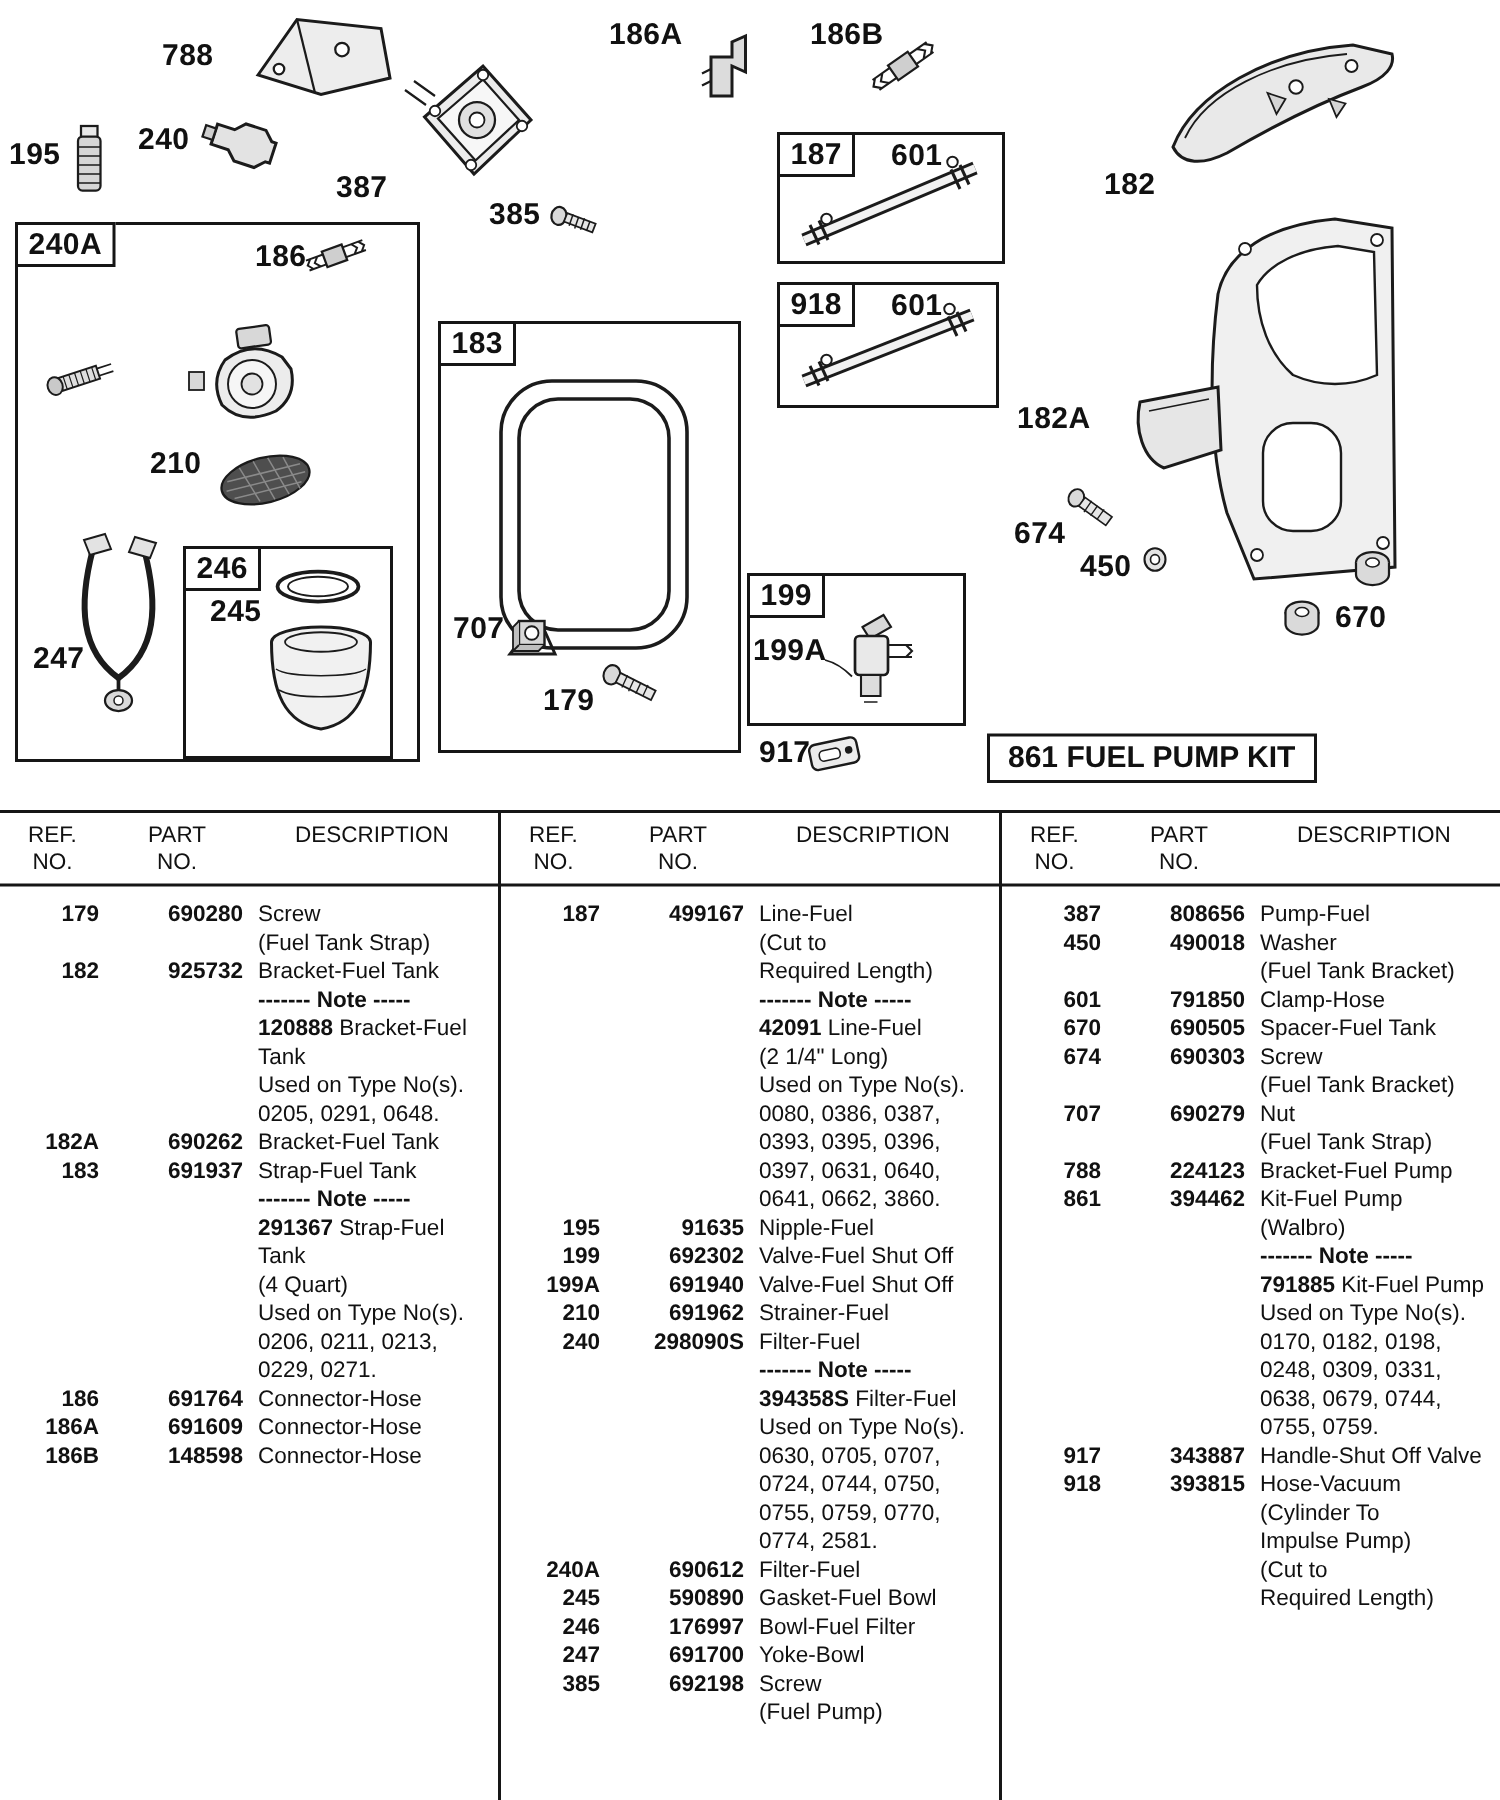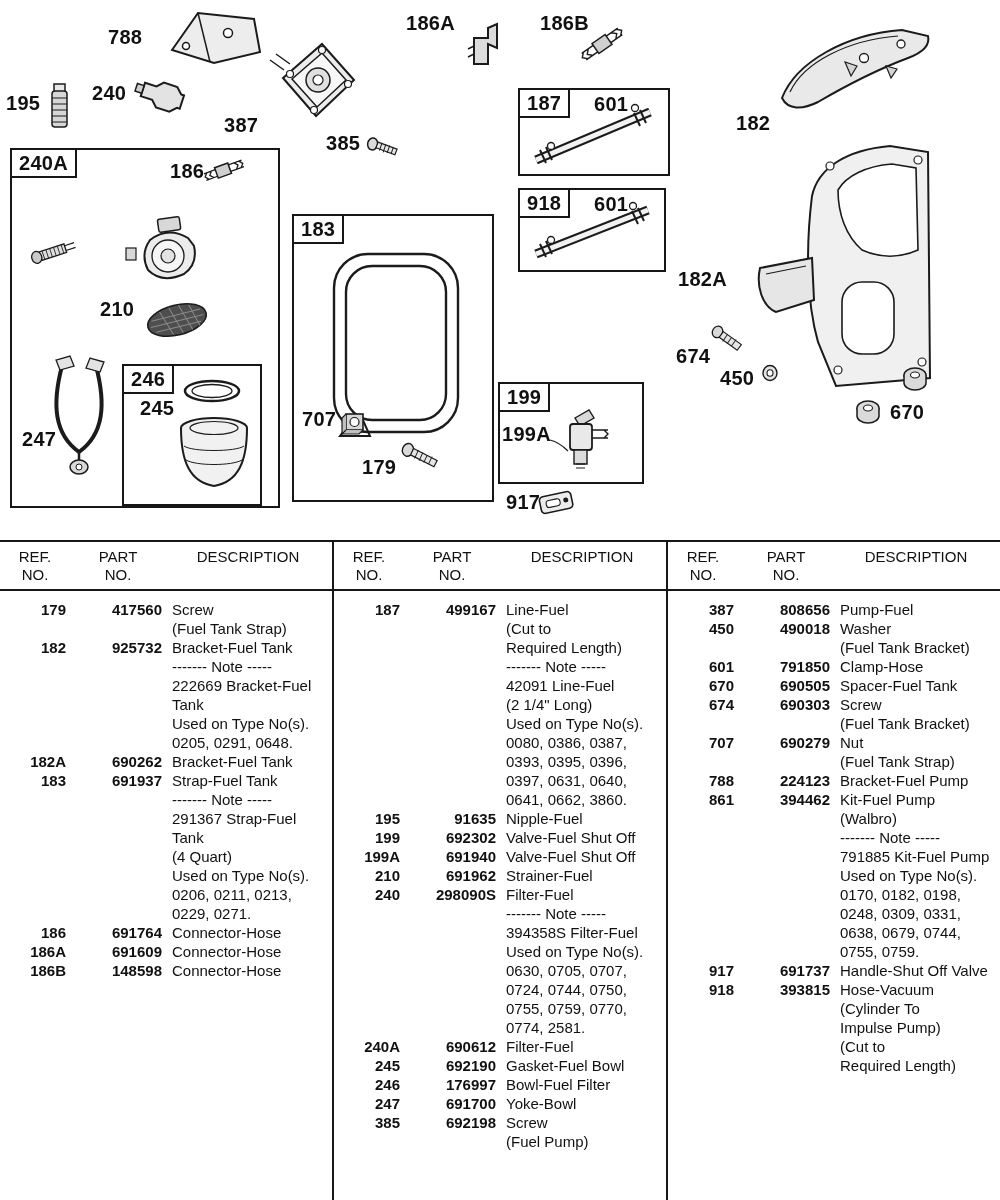--- a/index.html
+++ b/index.html
@@ -15,21 +15,21 @@
   .table-wrap{position:absolute;left:0;top:540px;width:1000px;height:660px;border-top:2px solid #161616;display:flex}
   .tcol{flex:1 1 0;min-width:0;position:relative}
   .tcol + .tcol{border-left:2px solid #161616}
   .thead{display:grid;grid-template-columns:62px 88px 1fr;column-gap:8px;padding:6px 6px 5px 4px;
          border-bottom:2px solid #161616;font-size:15px;line-height:18px;text-align:center}
   .rows{padding:9px 4px 0 4px}
   .trow{display:grid;grid-template-columns:62px 88px 1fr;column-gap:8px;font-size:15px;line-height:19px;align-items:start}
   .tref,.tpart{font-weight:bold;text-align:right;white-space:nowrap}
   .tdesc{padding-left:2px;min-width:0}
   .dline{white-space:nowrap}
-  .bold{font-weight:normal}
+  .bold{font-weight:bold}
 </style>
 </head>
 <body>
 
 <div class="diagram">
 
   <svg class="art" width="1000" height="540" viewBox="0 0 1000 540">
     <g>
       <path d="M172,50 L198,13 L254,19 L260,52 L214,63 Z" fill="#ededed" stroke="#1b1b1b" stroke-width="2"></path>
       <path d="M198,13 L210,62" stroke="#1b1b1b" stroke-width="1.5" fill="none"></path>
@@ -234,51 +234,52 @@
       <div class="callout" style="left: 302px; top: 408px;">707</div>
       <div class="callout" style="left: 362px; top: 456px;">179</div>
       <div class="callout" style="left: 676px; top: 345px;">674</div>
       <div class="callout" style="left: 720px; top: 367px;">450</div>
       <div class="callout" style="left: 890px; top: 401px;">670</div>
       <div class="callout boxed" style="left: 498px; top: 382px;">199</div>
       <div class="callout" style="left: 502px; top: 423px;">199A</div>
       <div class="callout" style="left: 506px; top: 491px;">917</div>
     </div>
 
+  <div class="kit-title" style="left:658px;top:489px">861 FUEL PUMP KIT</div>
 </div>
 
 <div class="table-wrap">
   <div class="tcol">
     <div class="thead">
       <div>
         <div>REF.</div>
           <div>NO.</div>
       </div>
       <div>
         <div>PART</div>
           <div>NO.</div>
       </div>
       <div>DESCRIPTION</div>
     </div>
     <div class="rows">
         <div class="trow">
           <div class="tref">179</div>
-          <div class="tpart">417560</div>
+          <div class="tpart">690280</div>
           <div class="tdesc">
             <div class="dline">Screw</div>
             <div class="dline">(Fuel Tank Strap)</div>
           </div>
         </div>
         <div class="trow">
           <div class="tref">182</div>
           <div class="tpart">925732</div>
           <div class="tdesc">
             <div class="dline">Bracket-Fuel Tank</div>
             <div class="dline"><span class="bold">------- Note -----</span></div>
-            <div class="dline"><span class="bold">222669</span> Bracket-Fuel</div>
+            <div class="dline"><span class="bold">120888</span> Bracket-Fuel</div>
             <div class="dline">Tank</div>
             <div class="dline">Used on Type No(s).</div>
             <div class="dline">0205, 0291, 0648.</div>
           </div>
         </div>
         <div class="trow">
           <div class="tref">182A</div>
           <div class="tpart">690262</div>
           <div class="tdesc">
             <div class="dline">Bracket-Fuel Tank</div>
@@ -395,21 +396,21 @@
         </div>
         <div class="trow">
           <div class="tref">240A</div>
           <div class="tpart">690612</div>
           <div class="tdesc">
             <div class="dline">Filter-Fuel</div>
           </div>
         </div>
         <div class="trow">
           <div class="tref">245</div>
-          <div class="tpart">692190</div>
+          <div class="tpart">590890</div>
           <div class="tdesc">
             <div class="dline">Gasket-Fuel Bowl</div>
           </div>
         </div>
         <div class="trow">
           <div class="tref">246</div>
           <div class="tpart">176997</div>
           <div class="tdesc">
             <div class="dline">Bowl-Fuel Filter</div>
           </div>
@@ -506,21 +507,21 @@
             <div class="dline"><span class="bold">791885</span> Kit-Fuel Pump</div>
             <div class="dline">Used on Type No(s).</div>
             <div class="dline">0170, 0182, 0198,</div>
             <div class="dline">0248, 0309, 0331,</div>
             <div class="dline">0638, 0679, 0744,</div>
             <div class="dline">0755, 0759.</div>
           </div>
         </div>
         <div class="trow">
           <div class="tref">917</div>
-          <div class="tpart">691737</div>
+          <div class="tpart">343887</div>
           <div class="tdesc">
             <div class="dline">Handle-Shut Off Valve</div>
           </div>
         </div>
         <div class="trow">
           <div class="tref">918</div>
           <div class="tpart">393815</div>
           <div class="tdesc">
             <div class="dline">Hose-Vacuum</div>
             <div class="dline">(Cylinder To</div>

